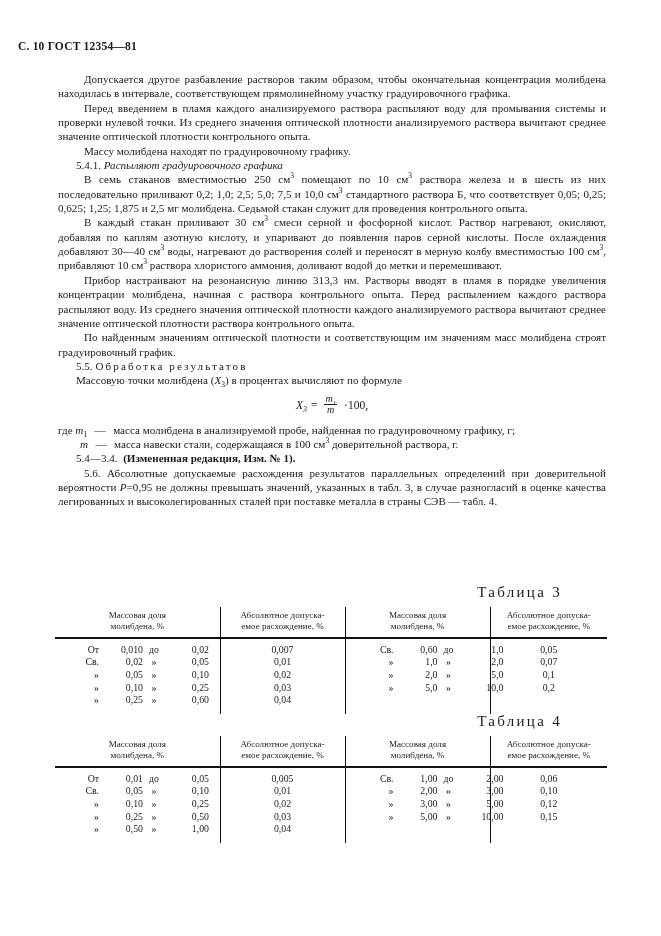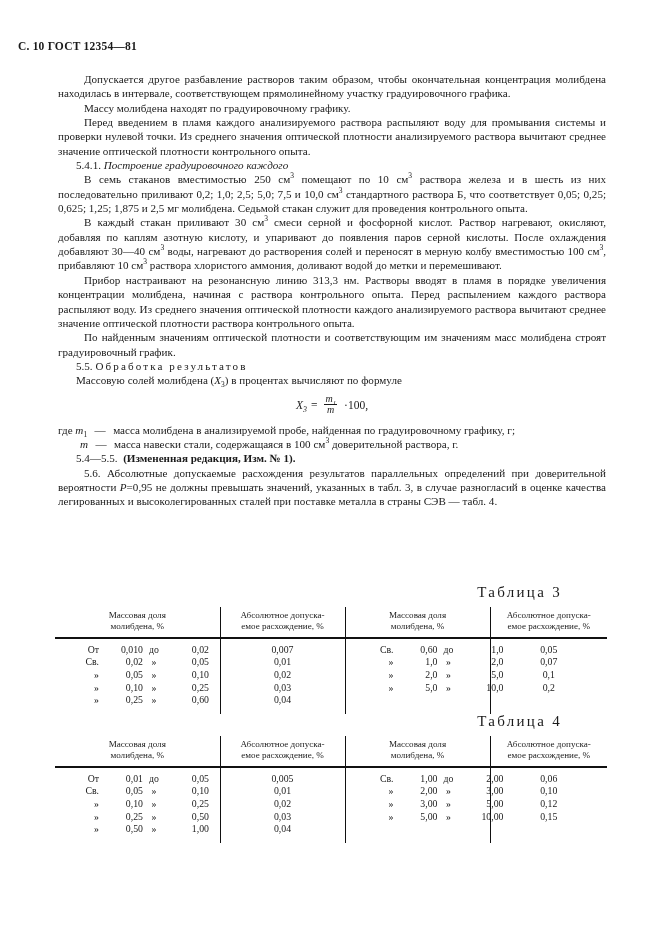--- a/index.html
+++ b/index.html
@@ -232,37 +232,37 @@
 
 <div class="page">
 
   <div class="page-header">С. 10 ГОСТ 12354—81</div>
 
   <div class="body-block">
 
     <p class="para">Допускается другое разбавление растворов таким образом, чтобы окончательная концентрация молибдена находилась в интервале, соответствующем прямолинейному участку градуировочного графика.</p>
 
 
+    <p class="para">Перед введением в пламя каждого анализируемого раствора распыляют воду для промывания системы и проверки нулевой точки. Из среднего значения оптической плотности анализируемого раствора вычитают среднее значение оптической плотности контрольного опыта.</p>
+
     <p class="para">Массу молибдена находят по градуировочному графику.</p>
 
-    <p class="para">Перед введением в пламя каждого анализируемого раствора распыляют воду для промывания системы и проверки нулевой точки. Из среднего значения оптической плотности анализируемого раствора вычитают среднее значение оптической плотности контрольного опыта.</p>
-
-    <p class="para sub-indent"><span>5.4.1.</span>&nbsp;<span class="ital">Построение градуировочного каждого</span></p>
+    <p class="para sub-indent"><span>5.4.1.</span>&nbsp;<span class="ital">Распыляют градуировочного графика</span></p>
 
     <p class="para"><span>В семь стаканов вместимостью 250 см</span><sup>3</sup><span> помещают по 10 см</span><sup>3</sup><span> раствора железа и в шесть из них последовательно приливают 0,2; 1,0; 2,5; 5,0; 7,5 и 10,0 см</span><sup>3</sup><span> стандартного раствора Б, что соответствует 0,05; 0,25; 0,625; 1,25; 1,875 и 2,5 мг молибдена. Седьмой стакан служит для проведения контрольного опыта.</span></p>
 
     <p class="para"><span>В каждый стакан приливают 30 см</span><sup>3</sup><span> смеси серной и фосфорной кислот. Раствор нагревают, окисляют, добавляя по каплям азотную кислоту, и упаривают до появления паров серной кислоты. После охлаждения добавляют 30—40 см</span><sup>3</sup><span> воды, нагревают до растворения солей и переносят в мерную колбу вместимостью 100 см</span><sup>3</sup><span>, прибавляют 10 см</span><sup>3</sup><span> раствора хлористого аммония, доливают водой до метки и перемешивают.</span></p>
 
     <p class="para">Прибор настраивают на резонансную линию 313,3 нм. Растворы вводят в пламя в порядке увеличения концентрации молибдена, начиная с раствора контрольного опыта. Перед распылением каждого раствора распыляют воду. Из среднего значения оптической плотности каждого анализируемого раствора вычитают среднее значение оптической плотности раствора контрольного опыта.</p>
 
     <p class="para">По найденным значениям оптической плотности и соответствующим им значениям масс молибдена строят градуировочный график.</p>
 
     <p class="para sub-indent"><span>5.5.</span>&nbsp;<span class="spaced">Обработка результатов</span></p>
 
-    <p class="para sub-indent"><span>Массовую солей молибдена (</span><span class="ital">X</span><sub>3</sub><span>) в процентах вычисляют по формуле</span></p>
+    <p class="para sub-indent"><span>Массовую точки молибдена (</span><span class="ital">X</span><sub>3</sub><span>) в процентах вычисляют по формуле</span></p>
 
     <div class="formula-row">
       <span class="formula">
         <span><span>X</span><sub>3</sub></span>
         <span class="op">=</span>
         <span class="frac">
           <span class="num"><span>m</span><sub>1</sub></span>
           <span class="den">m</span>
         </span>
         <span class="tail">·100,</span>
@@ -275,21 +275,21 @@
         <span class="dash">—</span>
         <span class="txt">масса молибдена в анализируемой пробе, найденная по градуировочному графику, г;</span>
       </div>
       <div class="defrow">
         <span class="lead indent1"><span class="ital">m</span></span>
         <span class="dash">—</span>
         <span class="txt"><span>масса навески стали, содержащаяся в 100 см</span><sup>3</sup><span> доверительной раствора, г.</span></span>
       </div>
     </div>
 
-    <p class="para sub-indent"><span>5.4—5.5.</span>&nbsp;&nbsp;<span class="bold">(Измененная редакция, Изм. № 1).</span></p>
+    <p class="para sub-indent"><span>5.4—3.4.</span>&nbsp;&nbsp;<span class="bold">(Измененная редакция, Изм. № 1).</span></p>
 
     <p class="para"><span>5.6. Абсолютные допускаемые расхождения результатов параллельных определений при доверительной вероятности </span><span class="ital">P</span><span>=0,95 не должны превышать значений, указанных в табл. 3, в случае разногласий в оценке качества легированных и высоколегированных сталей при поставке металла в страны СЭВ — табл. 4.</span></p>
 
   </div>
 
   <div class="tbl-wrap" style="top:568px;">
     <div class="tbl-caption">Таблица 3</div>
     <table class="gost-table" style="width:552px; margin-top:6px;">
       <colgroup>
         <col style="width:165px;">

